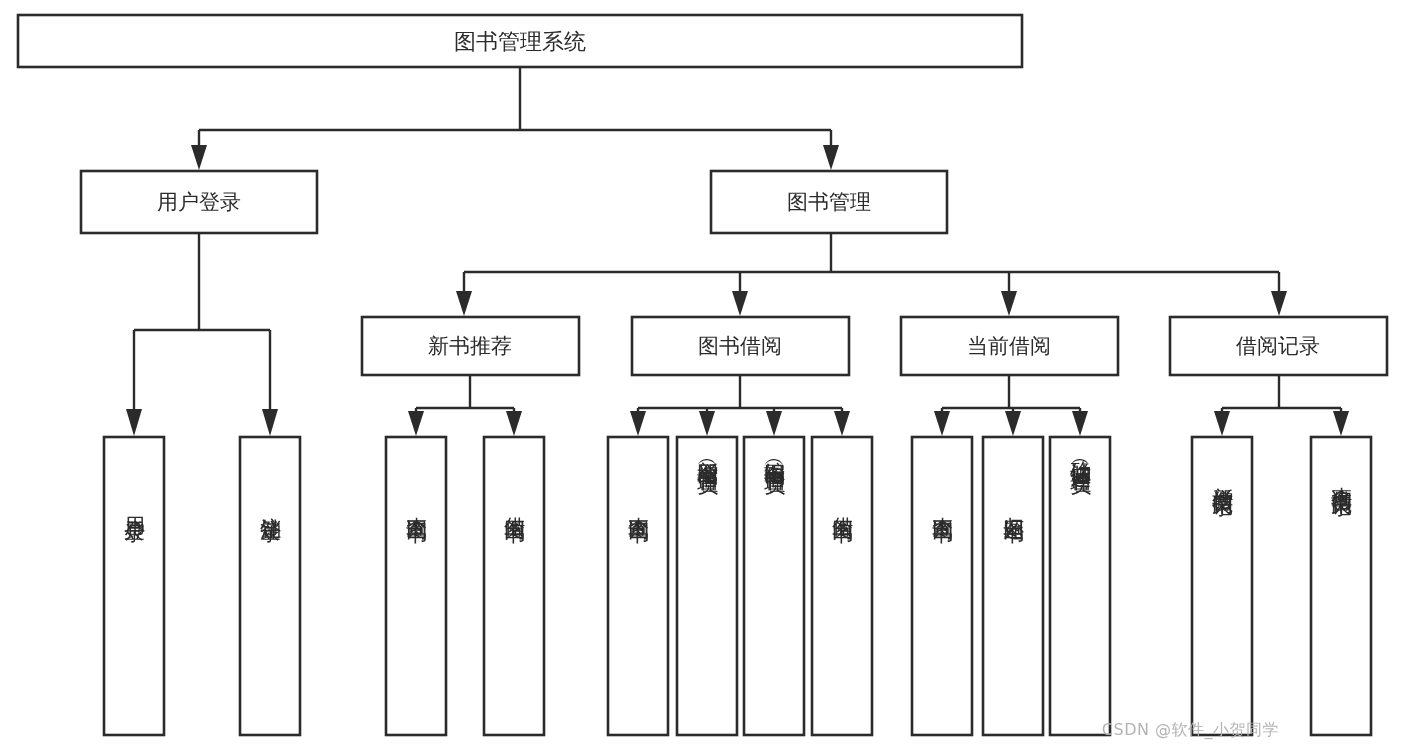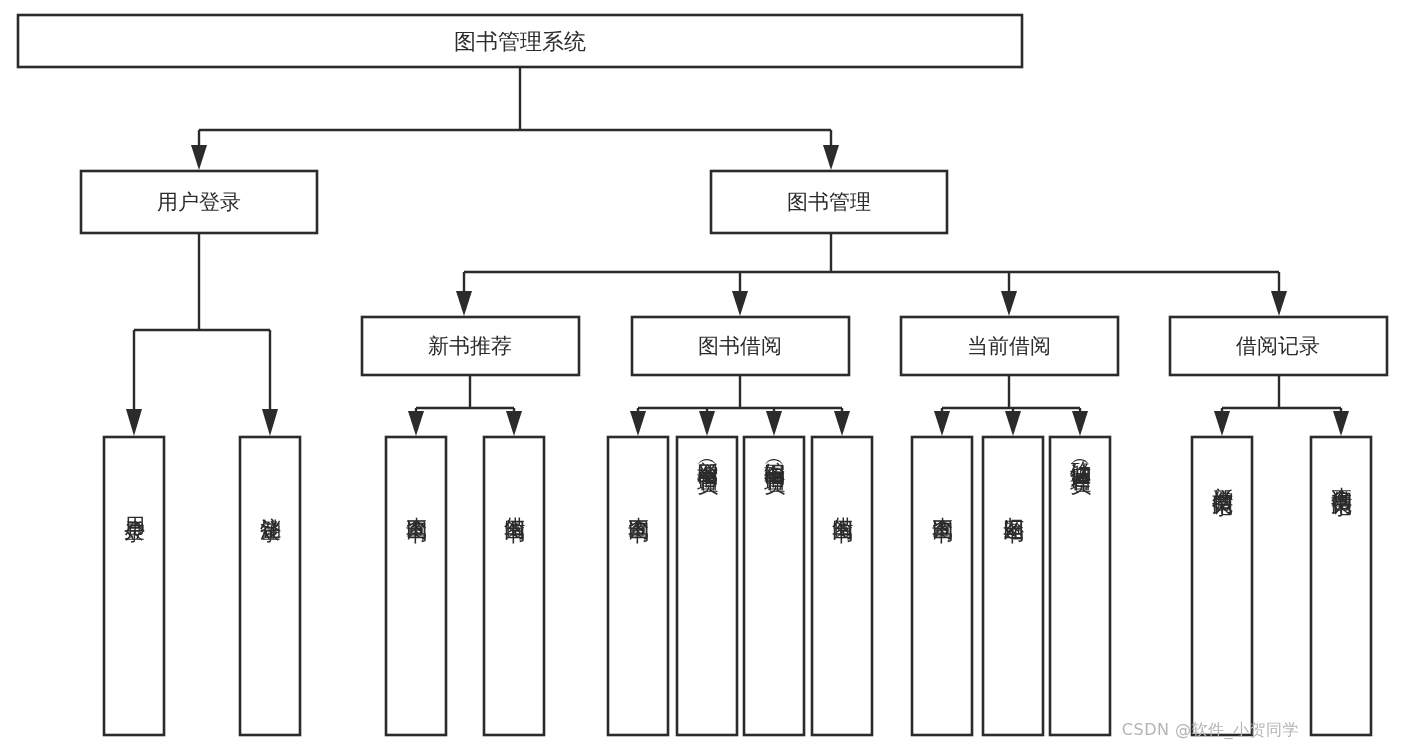--- a/index.html
+++ b/index.html
@@ -70,21 +70,21 @@
     font-family: "DejaVu Sans", "Liberation Sans", sans-serif;
     font-size: 21px;
     line-height: 1.32;
     color: #2b2b2b;
     letter-spacing: 2px;
     white-space: nowrap;
     text-align: left;
   }
   .watermark {
     position: absolute;
-    right: 2px;
+    right: 22px;
     bottom: 6px;
     font-family: "DejaVu Sans", "Liberation Sans", sans-serif;
     font-size: 16px;
     color: #b4b4b4;
     letter-spacing: 0.5px;
     white-space: nowrap;
   }
 </style>
 </head>
 <body>

